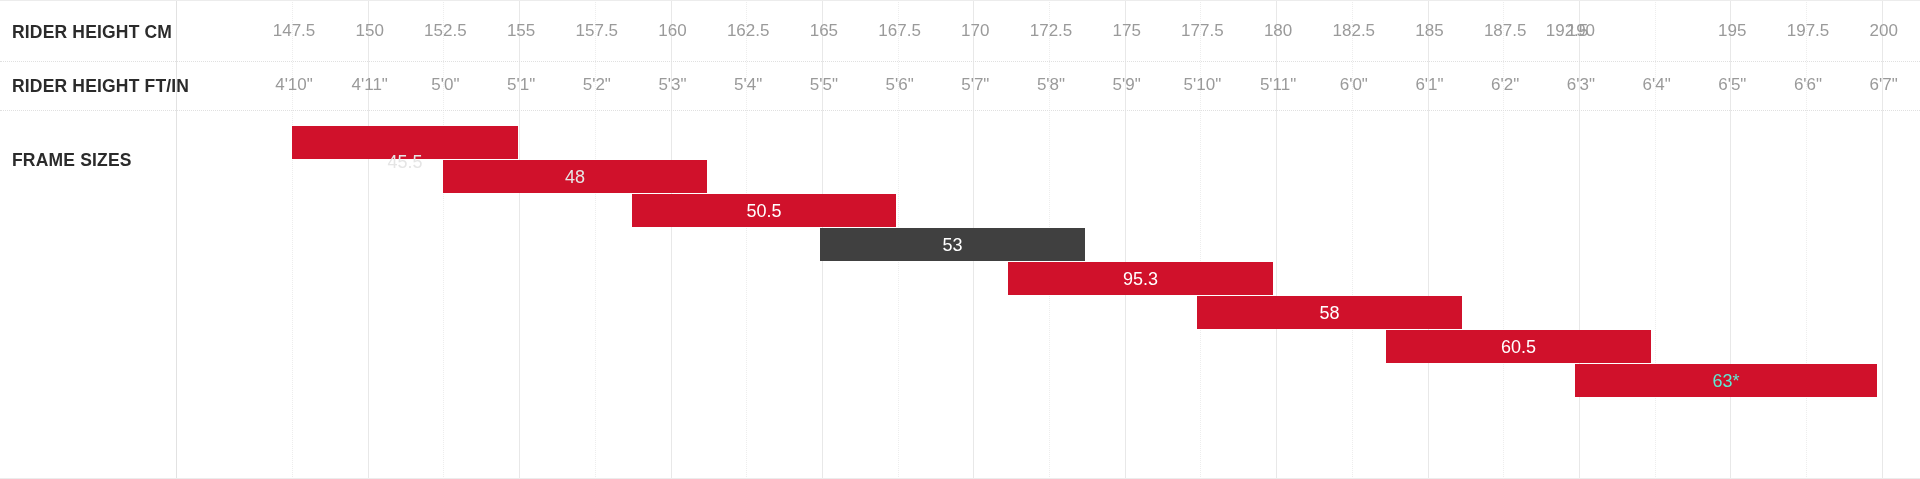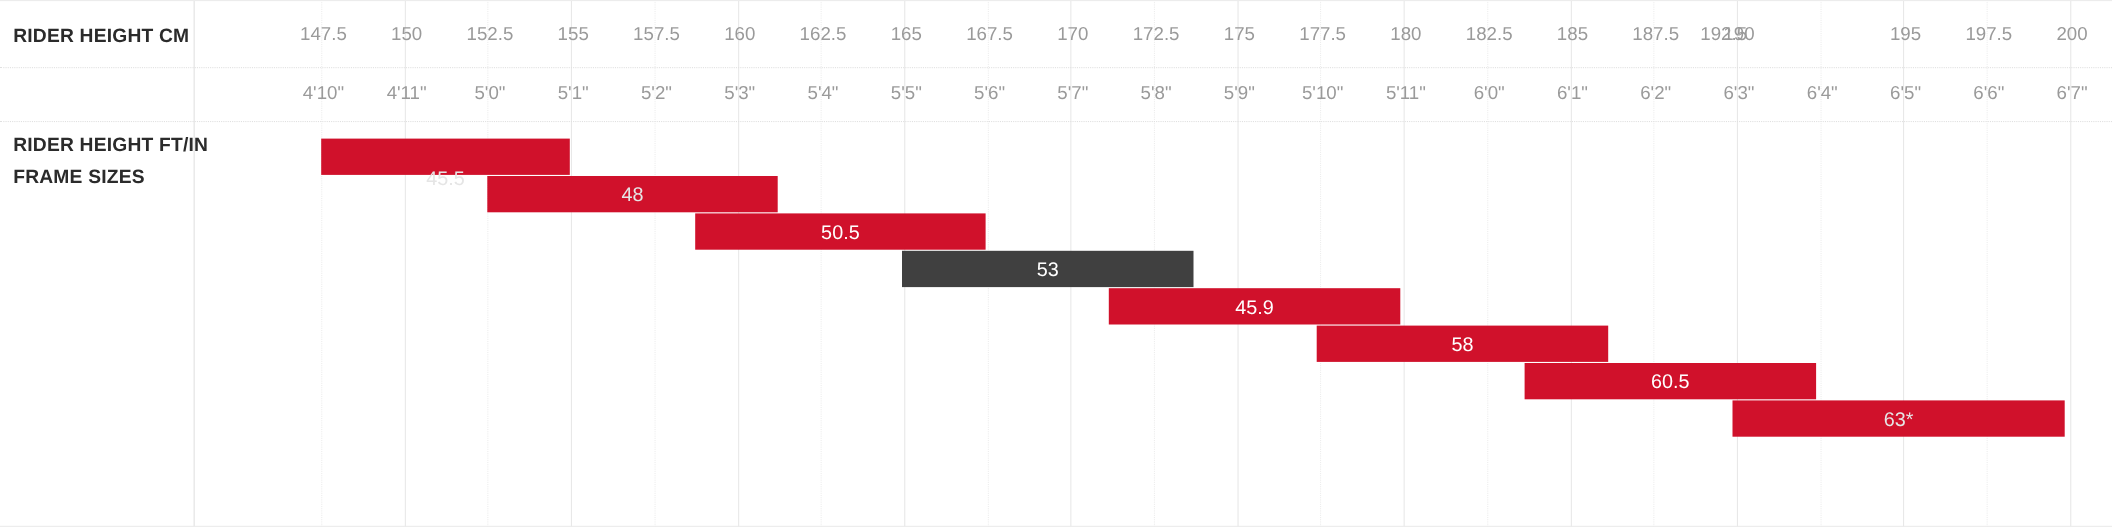--- a/index.html
+++ b/index.html
@@ -71,21 +71,21 @@
   .row-label {
     position: absolute;
     left: 12px;
     color: #2b2b2b;
     font-size: 17.5px;
     font-weight: 700;
     letter-spacing: .01em;
     white-space: nowrap;
   }
   .row-cm .row-label   { top: 22px; }
-  .row-ftin .row-label { top: 15px; margin-top: 45px; }
+  .row-ftin .row-label { top: 15px; }
   .row-frame .row-label{ top: 18px; margin-top: 22px; }
 
   
   .ticks {
     position: absolute;
     left: 0; right: 0;
     height: 100%;
     padding-left: 39px;
   }
   .tick {
@@ -223,27 +223,27 @@
         <div class="bar" style="left: 443px; width: 264px; top: 50px; background: rgb(208, 17, 43);">
           <span class="bar-label" style="color: #e5e5e5;">48</span>
         </div>
         <div class="bar" style="left: 632px; width: 264px; top: 84px; background: rgb(208, 17, 43);">
           <span class="bar-label" style="color: rgb(255, 255, 255);">50.5</span>
         </div>
         <div class="bar" style="left: 820px; width: 265px; top: 118px; background: #404040;">
           <span class="bar-label" style="color: rgb(255, 255, 255);">53</span>
         </div>
         <div class="bar" style="left: 1008px; width: 265px; top: 152px; background: rgb(208, 17, 43);">
-          <span class="bar-label" style="color: rgb(255, 255, 255);">45.9</span>
+          <span class="bar-label" style="color: rgb(255, 255, 255);">95.3</span>
         </div>
         <div class="bar" style="left: 1197px; width: 265px; top: 186px; background: rgb(208, 17, 43);">
           <span class="bar-label" style="color: rgb(255, 255, 255);">58</span>
         </div>
         <div class="bar" style="left: 1386px; width: 265px; top: 220px; background: rgb(208, 17, 43);">
           <span class="bar-label" style="color: rgb(255, 255, 255);">60.5</span>
         </div>
         <div class="bar" style="left: 1575px; width: 302px; top: 254px; background: rgb(208, 17, 43);">
-          <span class="bar-label" style="color: #e5e5e5;">63*</span>
+          <span class="bar-label" style="color: #5eead4;">63*</span>
         </div>
       </div>
   </div>
 
 </div>
 
 </body></html>

